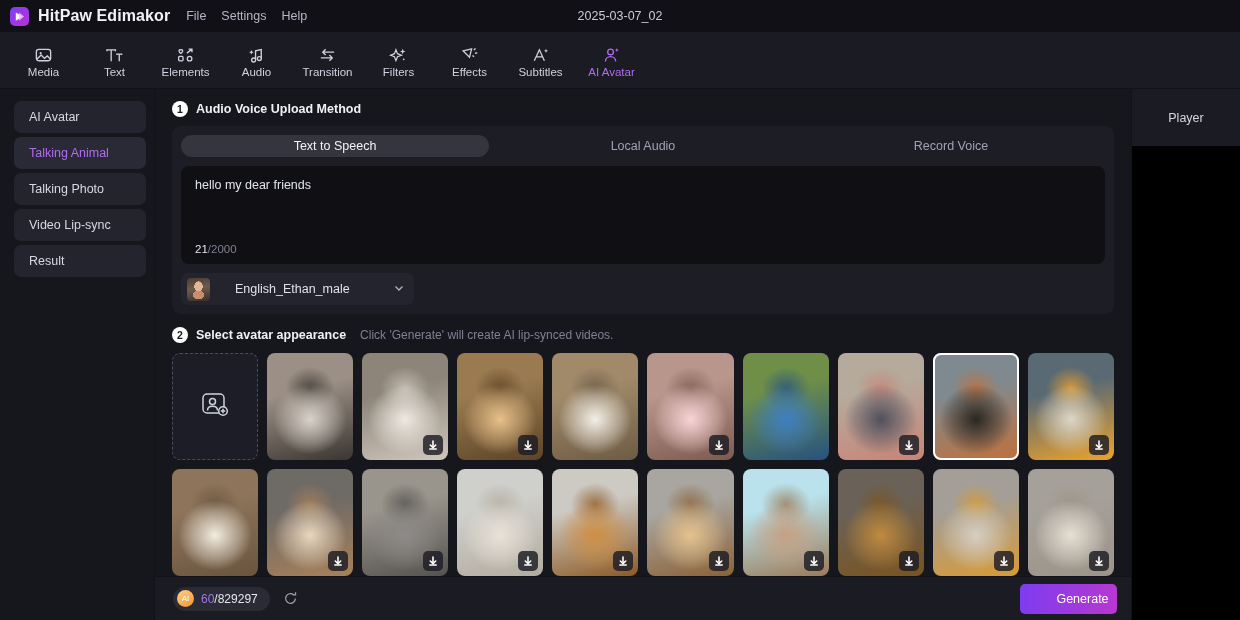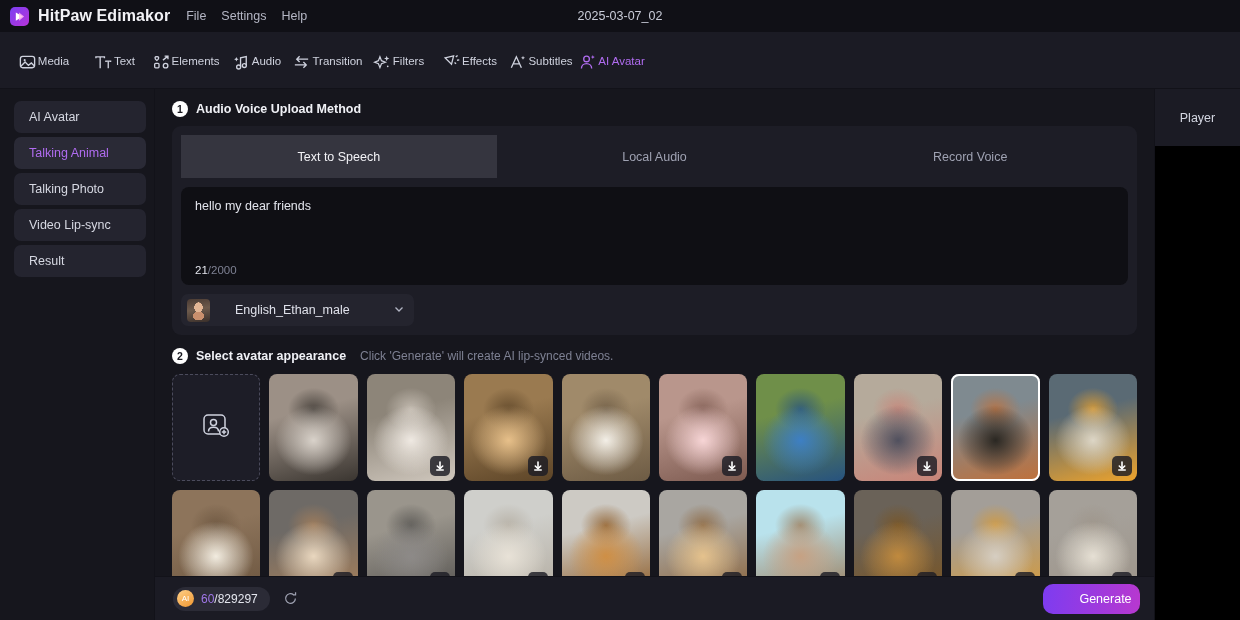--- a/index.html
+++ b/index.html
@@ -29,21 +29,21 @@
     position: absolute; left: 0; right: 0; text-align: center;
     font-size: 12.5px; color: #c9ccd8; pointer-events: none;
   }
 
   
   .toolbar {
     height: 57px; background: #1b1b24; display: flex; align-items: flex-start;
     padding: 6px 8px 0 8px; flex: none; border-bottom: 1px solid #121219;
   }
   .tool {
-    width: 71px; height: 48px; display: flex; flex-direction: row;
+    width: 71px; height: 48px; display: flex; flex-direction: column;
     align-items: center; justify-content: center; gap: 1px; color: #cfd2de;
   }
   .tool .ticon { height: 21px; display: flex; align-items: center; justify-content: center; }
   .tool .tlabel { font-size: 11.5px; line-height: 1; }
   .tool.active { color: #b06cf0; }
   .tool.active .tlabel { color: #b06cf0; }
 
   
   .body { flex: 1; display: flex; min-height: 0; }
 
@@ -70,21 +70,21 @@
     font-size: 10.5px; font-weight: bold; display: flex; align-items: center; justify-content: center;
     flex: none; line-height: 1;
   }
   .step-title { font-size: 12.5px; font-weight: bold; color: #f0f1f6; }
   .step-hint { font-size: 12px; color: #7e8193; margin-left: 6px; }
 
   .card { background: #1d1d26; border-radius: 9px; padding: 9px; }
 
   .tabs { display: flex; gap: 0; }
   .tab {
-    flex: 1; height: 43px; border-radius: 0; display: flex; align-items: center;
+    flex: 1; height: 22px; border-radius: 14px; display: flex; align-items: center;
     justify-content: center; font-size: 12.5px; color: #9fa2b2;
   }
   .tab.active { background: #35353f; color: #f2f2f6; }
 
   .textarea-box {
     background: #0f0f14; border-radius: 8px; margin-top: 9px; height: 98px;
     position: relative; padding: 12px 14px;
   }
   .ta-text { font-size: 12.5px; color: #e2e4ec; }
   .counter { position: absolute; left: 14px; bottom: 9px; font-size: 11.5px; color: #7e8193; }
@@ -139,27 +139,27 @@
   .ai-badge {
     width: 17px; height: 17px; border-radius: 50%;
     background: linear-gradient(145deg,#ffd08a,#f0972f);
     color: #fff; font-size: 8px; font-weight: normal;
     display: flex; align-items: center; justify-content: center; flex: none;
   }
   .credit-used { color: #a077e8; }
   .credit-total { color: #e4e6ee; }
   .refresh { margin-left: 13px; display: flex; align-items: center; }
   .gen-btn {
-    margin-left: auto; width: 97px; height: 30px; border-radius: 10px;
+    margin-left: auto; width: 97px; height: 30px; border-radius: 5px;
     background: linear-gradient(95deg,#7d3cf0 0%, #b838cf 100%);
     color: #fff; font-size: 12.5px; display: flex; align-items: center; justify-content: center; padding-left: 28px;
   }
 
   
-  .player { width: 85px; flex: none; background: #16161d; display: flex; flex-direction: column; }
+  .player { width: 108px; flex: none; background: #16161d; display: flex; flex-direction: column; }
   .player-head { height: 57px; display: flex; align-items: center; justify-content: center; background:#1b1b24; }
   .player-title { font-size: 12.5px; color: #d4d7e2; }
   .player-stage { flex: 1; background: #000000; }
   .player-ctrl { height: 52px; background: #16161d; padding: 10px 0 0 14px; }
   .slider { display: flex; align-items: center; }
   .knob { width: 11px; height: 11px; border-radius: 50%; border: 2px solid #c9ccd8; background: #16161d; flex:none;}
   .track { height: 3px; background: #383844; flex: 1; border-radius: 2px; }
   .time { font-size: 11.5px; color: #9fa2b2; margin-top: 11px; white-space: nowrap; }
 </style>
 </head>

